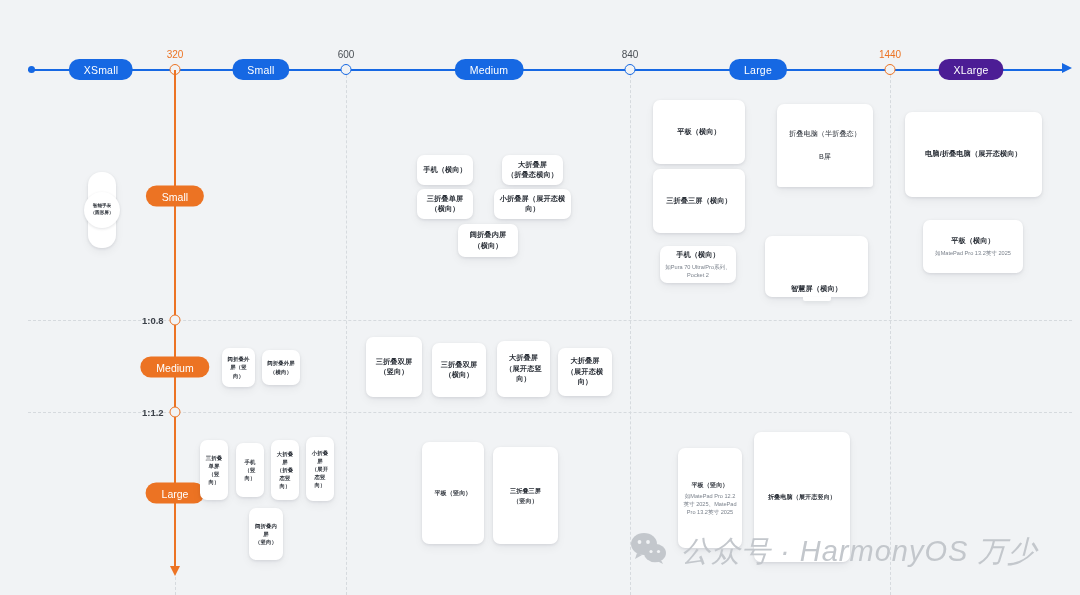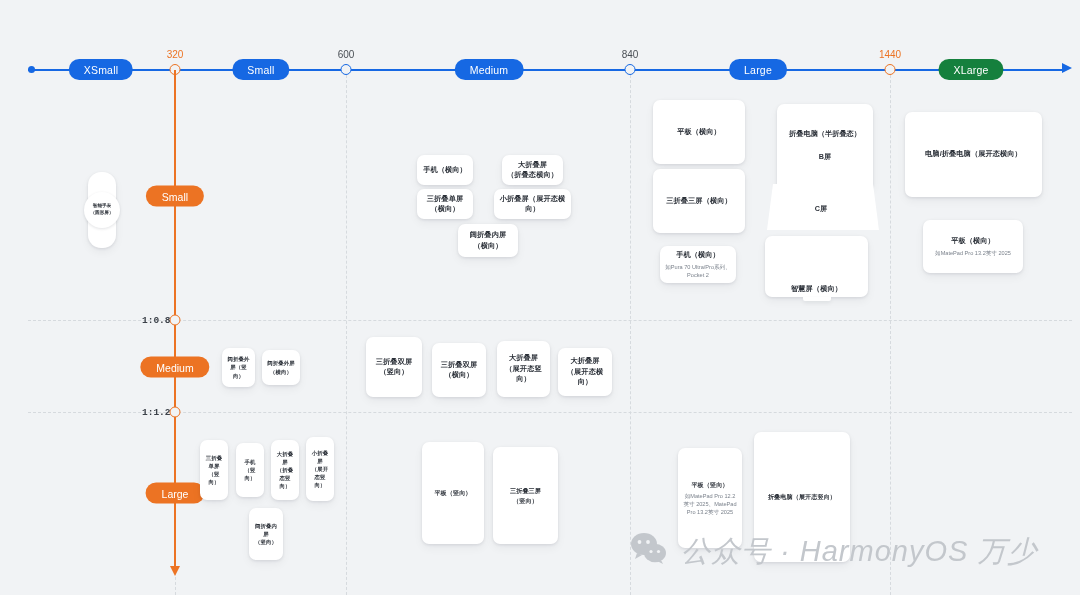--- a/index.html
+++ b/index.html
@@ -36,21 +36,21 @@
     border-top:5px solid transparent; border-bottom:5px solid transparent;
     border-left:10px solid #1668e3;
   }
   .pill{
     position:absolute; top:59px; transform:translateX(-50%);
     height:21px; padding:4px 15px; border-radius:11px;
     display:flex; align-items:center; justify-content:center;
     font-size:10.5px; color:#fff; letter-spacing:.2px; white-space:nowrap;
   }
   .pill.blue{ background:#1668e3; }
-  .pill.orange{ background:#15803d;text-align:right; }
+  .pill.orange{ background:#4c1d95;text-align:right; }
 
   .tick{
     position:absolute; top:64px; transform:translateX(-50%);
     width:11px; height:11px; border-radius:50%;
     background:#f1f3f5; border:1.8px solid #1668e3;
   }
   .tick.orange{ border-color:#ec7323; }
   .tick-label{
     position:absolute; top:49px; transform:translateX(-50%);
     font-size:10px; color:#4a4f55; white-space:nowrap;
@@ -74,21 +74,21 @@
     background:#ec7323; color:#fff; font-size:10.5px;
     display:flex; align-items:center; justify-content:center; white-space:nowrap;
   }
   .vtick{
     position:absolute; left:175px; transform:translate(-50%,-50%);
     width:11px; height:11px; border-radius:50%;
     background:#f1f3f5; border:1.8px solid #ec7323;
   }
   .vtick-label{
     position:absolute; transform:translateY(-50%);
-    font-size:9.5px; color:#3c4149; font-weight:bold; white-space:nowrap;font-family:Liberation Mono, monospace;
+    font-size:9.5px; color:#3c4149; font-weight:bold; white-space:nowrap;
   }
 
   
   .card{
     position:absolute; background:#fff; border-radius:7px;
     box-shadow:0 1px 3px rgba(16,24,40,.10), 0 4px 10px rgba(16,24,40,.05);
     display:flex; flex-direction:column;
     align-items:center; justify-content:center;
     text-align:center; padding:3px 4px;
     color:#2b3038;
@@ -122,21 +122,21 @@
     display:flex; flex-direction:column; align-items:center; justify-content:center;
     text-align:center; gap:12px;
   }
   .laptop .base{
     position:absolute; left:0; top:80px; width:116px; height:50px;
     background:#fff;
     clip-path:polygon(10px 0, 110px 0, 116px 46px, 4px 46px);
     box-shadow:0 4px 10px rgba(16,24,40,.06);
     display:flex; align-items:center; justify-content:center;
   }
-  .laptop .t{ font-size:7.2px; font-weight:bold; line-height:1.4; color:#2b3038; }
+  .laptop .t{ font-size:7.2px; font-weight:normal; line-height:1.4; color:#2b3038; }
 
   
   .tv-stand{
     position:absolute; width:28px; height:4px; background:#fff;
     border-radius:0 0 2px 2px; box-shadow:0 2px 4px rgba(16,24,40,.07);
   }
 
   
   .watermark{
     position:absolute; display:flex; align-items:flex-start; gap:13px;
@@ -221,23 +221,20 @@
       </div>
       <div class="card" style="left: 660px; top: 246px; width: 76px; height: 37px;">
         <div class="t">手机（横向）</div>
         <div class="s">如Pura 70 Ultra/Pro系列、Pocket 2</div>
       </div>
       <div class="laptop" style="left: 763px; top: 104px; width: 116px; height: 130px;">
         <div class="lid">
           <div class="t">折叠电脑（半折叠态）</div>
           <div class="t">B屏</div>
         </div>
-        <div class="base">
-          <div class="t">C屏</div>
-        </div>
       </div>
       <div class="card" style="left: 765px; top: 236px; width: 103px; height: 61px; justify-content: flex-end;">
         <div class="t">智慧屏（横向）</div>
       </div>
       <div class="tv-stand" style="left: 802.5px; top: 297px;"></div>
       <div class="card" style="left: 905px; top: 112px; width: 137px; height: 85px; text-align: right;">
         <div class="t">电脑/折叠电脑（展开态横向）</div>
       </div>
       <div class="card" style="left: 923px; top: 220px; width: 100px; height: 53px;">
         <div class="t">平板（横向）</div>

